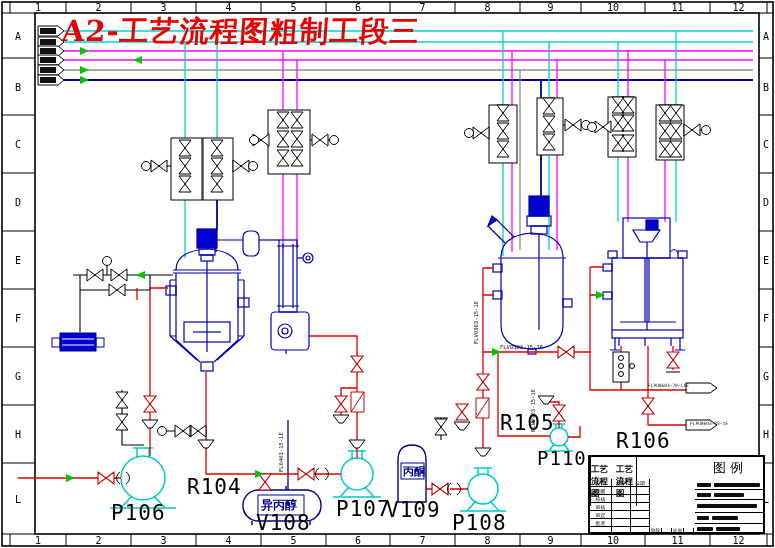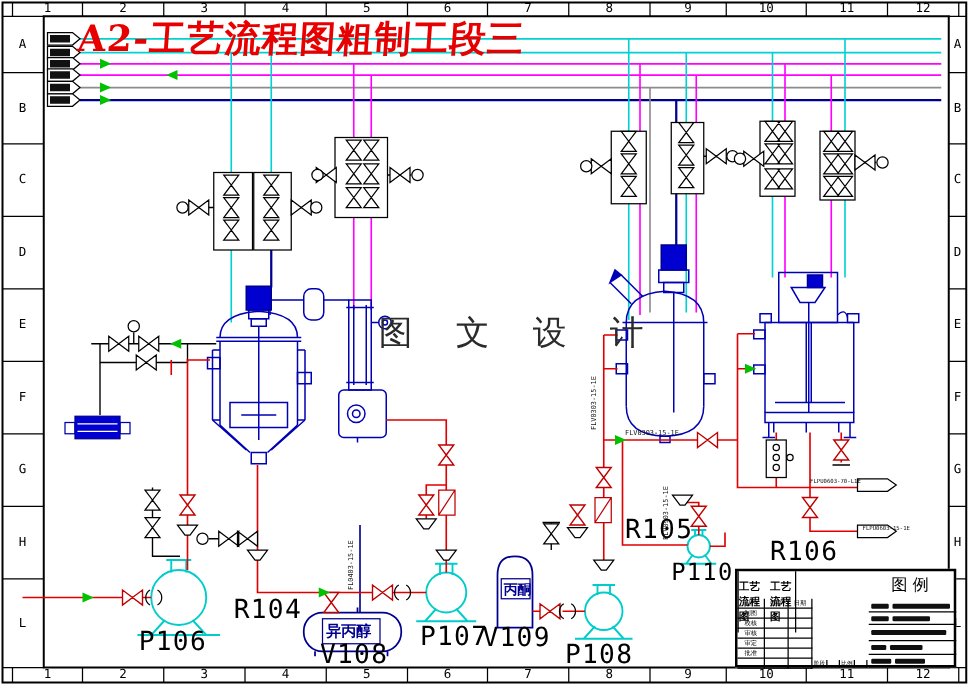--- a/index.html
+++ b/index.html
@@ -269,21 +269,20 @@
         <path d="M38,65 H58 L64,70 L58,75 H38 Z" stroke="#000" fill="#fff"></path>
         <rect x="40" y="67" width="16" height="6" fill="#111"></rect>
         <path d="M38,75 H58 L64,80 L58,85 H38 Z" stroke="#000" fill="#fff"></path>
         <rect x="40" y="77" width="16" height="6" fill="#111"></rect>
         <path d="M686,383 H710 L717,388 L710,393 H686 Z" stroke="#000" fill="#fff"></path>
         <path d="M686,420 H710 L717,425 L710,430 H686 Z" stroke="#000" fill="#fff"></path>
       </g>
   </svg>
 
   <div id="title-text">A2-工艺流程图粗制工段三</div>
-  <div id="watermark">图 文 设 计</div>
 
   <div class="lbl eq" style="left:111px;top:503px;">P106</div>
   <div class="lbl eq" style="left:187px;top:477px;">R104</div>
   <div class="lbl eq" style="left:256px;top:513px;">V108</div>
   <div class="lbl eq" style="left:336px;top:499px;">P107</div>
   <div class="lbl eq" style="left:386px;top:500px;">V109</div>
   <div class="lbl eq" style="left:452px;top:513px;">P108</div>
   <div class="lbl eq" style="left:500px;top:413px;">R105</div>
   <div class="lbl eq" style="left:537px;top:449px;font-size:19px;">P110</div>
   <div class="lbl eq" style="left:616px;top:431px;">R106</div>

